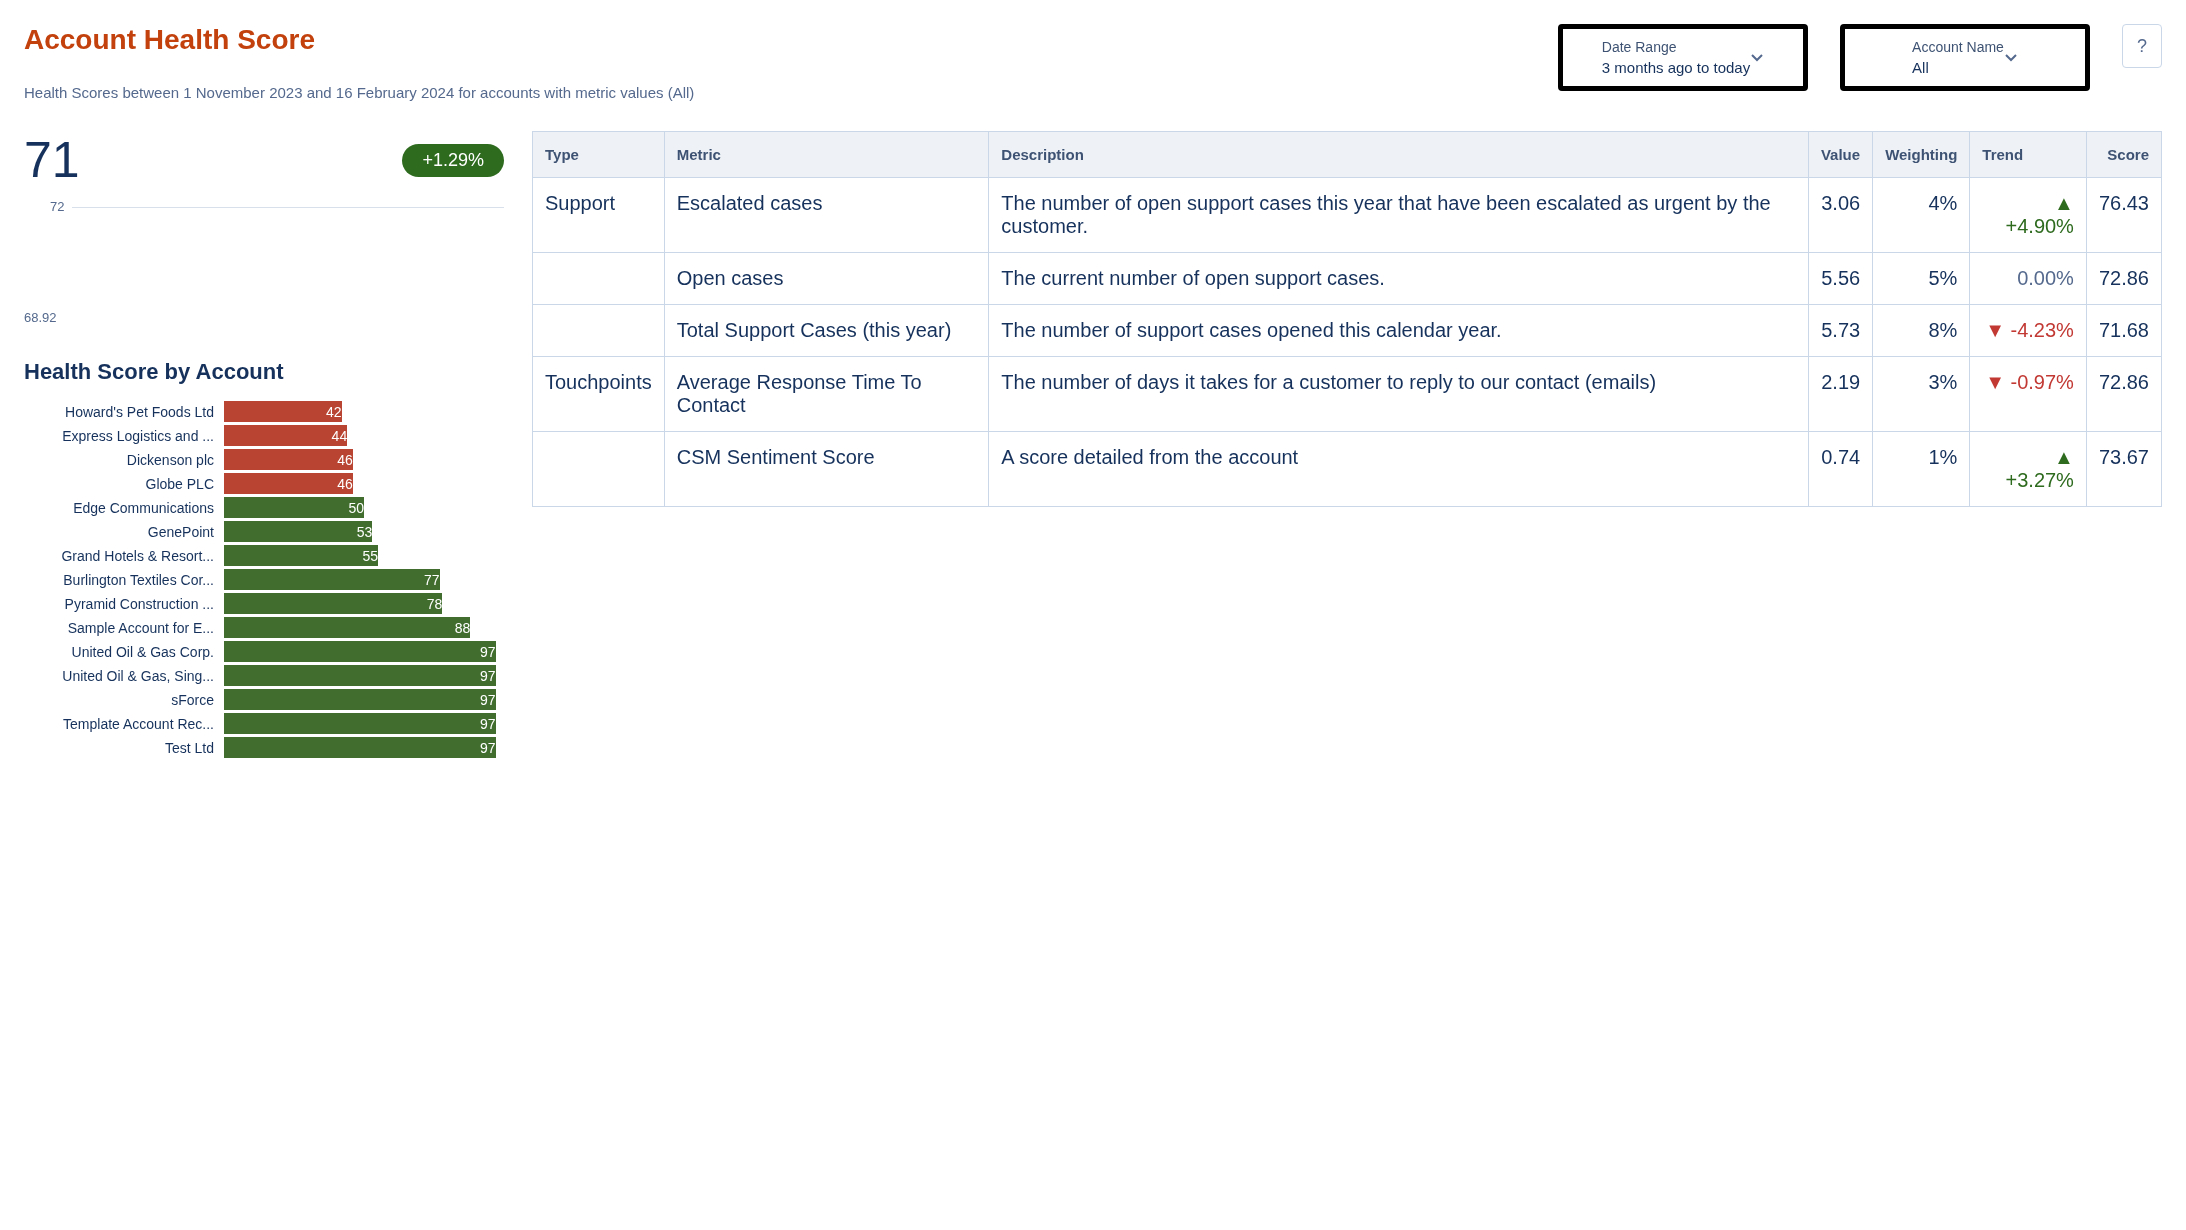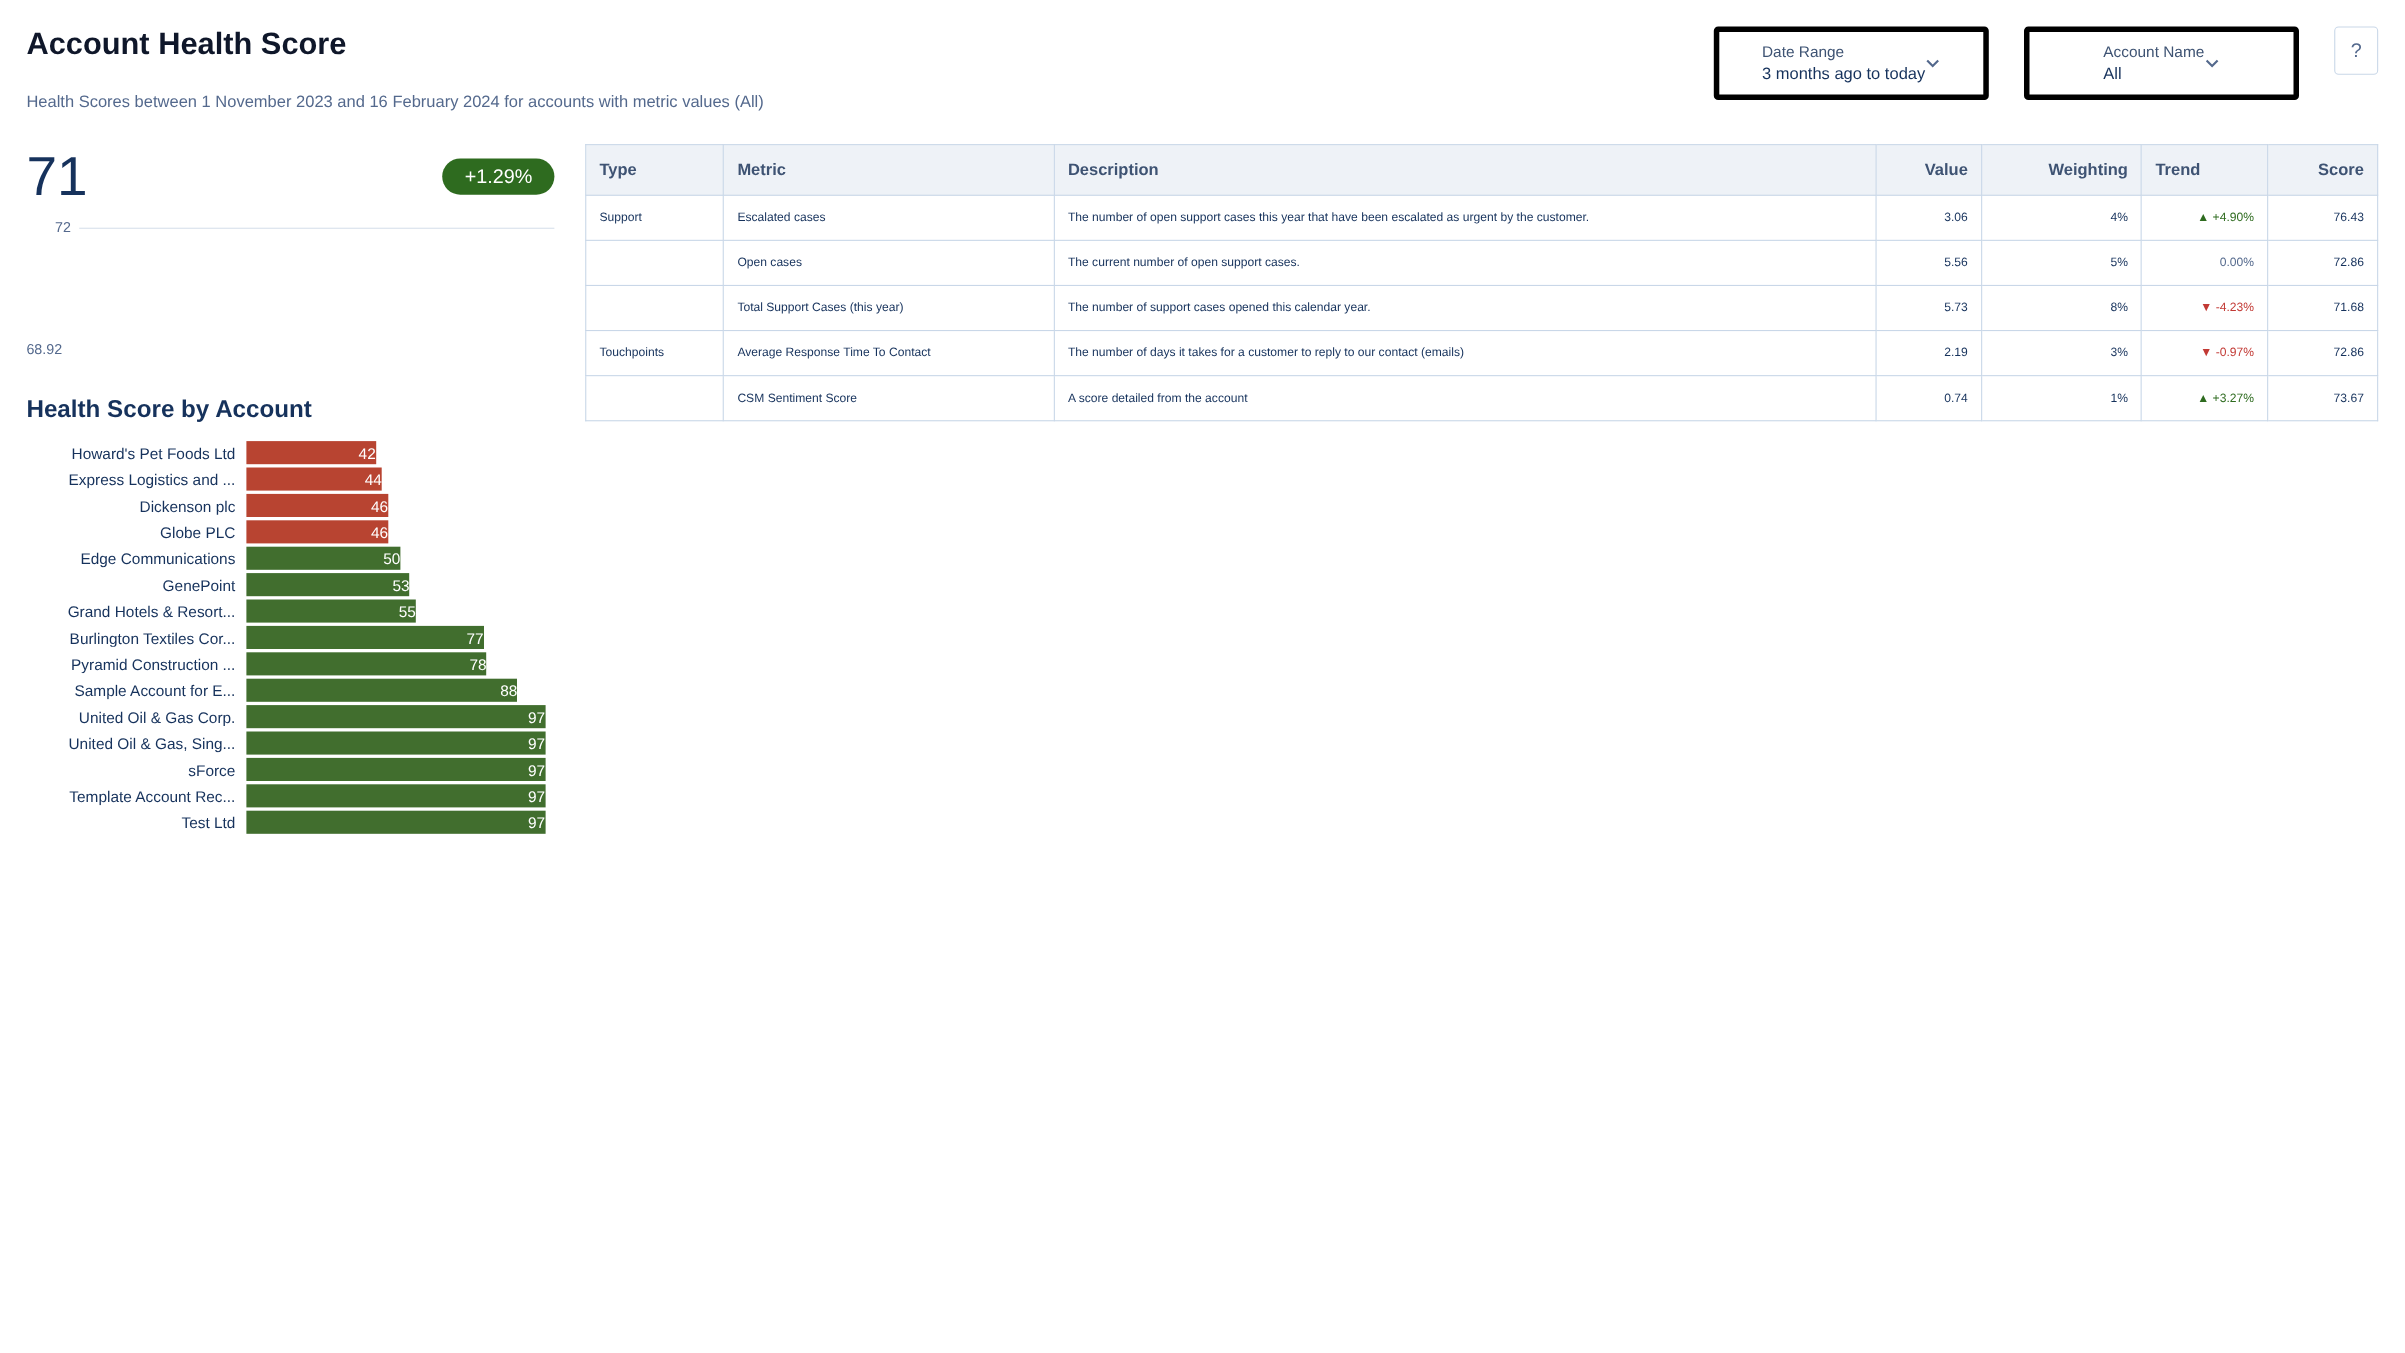--- a/index.html
+++ b/index.html
@@ -9,21 +9,21 @@
     color: #16325c;
     padding: 24px;
   }
   .header-row {
     display: flex;
     justify-content: space-between;
     align-items: flex-start;
     margin-bottom: 12px;
   }
   .header-left { flex: 1; }
-  h1 { font-size: 28px; font-weight: 600; color: #0f172a; margin-bottom: 10px; }
+  h1 { font-size: 28px; font-weight: 600; color: #c2410c; margin-bottom: 10px; }
   .subtitle { font-size: 15px; color: #54698d; margin-top: 28px; }
   .header-right { display: flex; gap: 32px; align-items: flex-start; }
   .filter {
     border: 5px solid #000000;
     border-radius: 4px;
     padding: 10px 14px;
     min-width: 250px;
     display: flex;
     justify-content: center;
     align-items: center;
@@ -98,21 +98,21 @@
     color: #3e5373;
     font-size: 15px;
     font-weight: 600;
     text-align: left;
     padding: 14px 12px;
     border: 1px solid #c9d7e8;
   }
   tbody td {
     padding: 14px 12px;
     border: 1px solid #c9d7e8;
-    font-size: 11px;
+    font-size: 20px;
     color: #16325c;
     vertical-align: top;
   }
   .num-right { text-align: right; }
   .trend-up { color: #2e6b1f; }
   .trend-down { color: #c23934; }
   .trend-neutral { color: #54698d; }
 </style>
 </head>
 <body>

